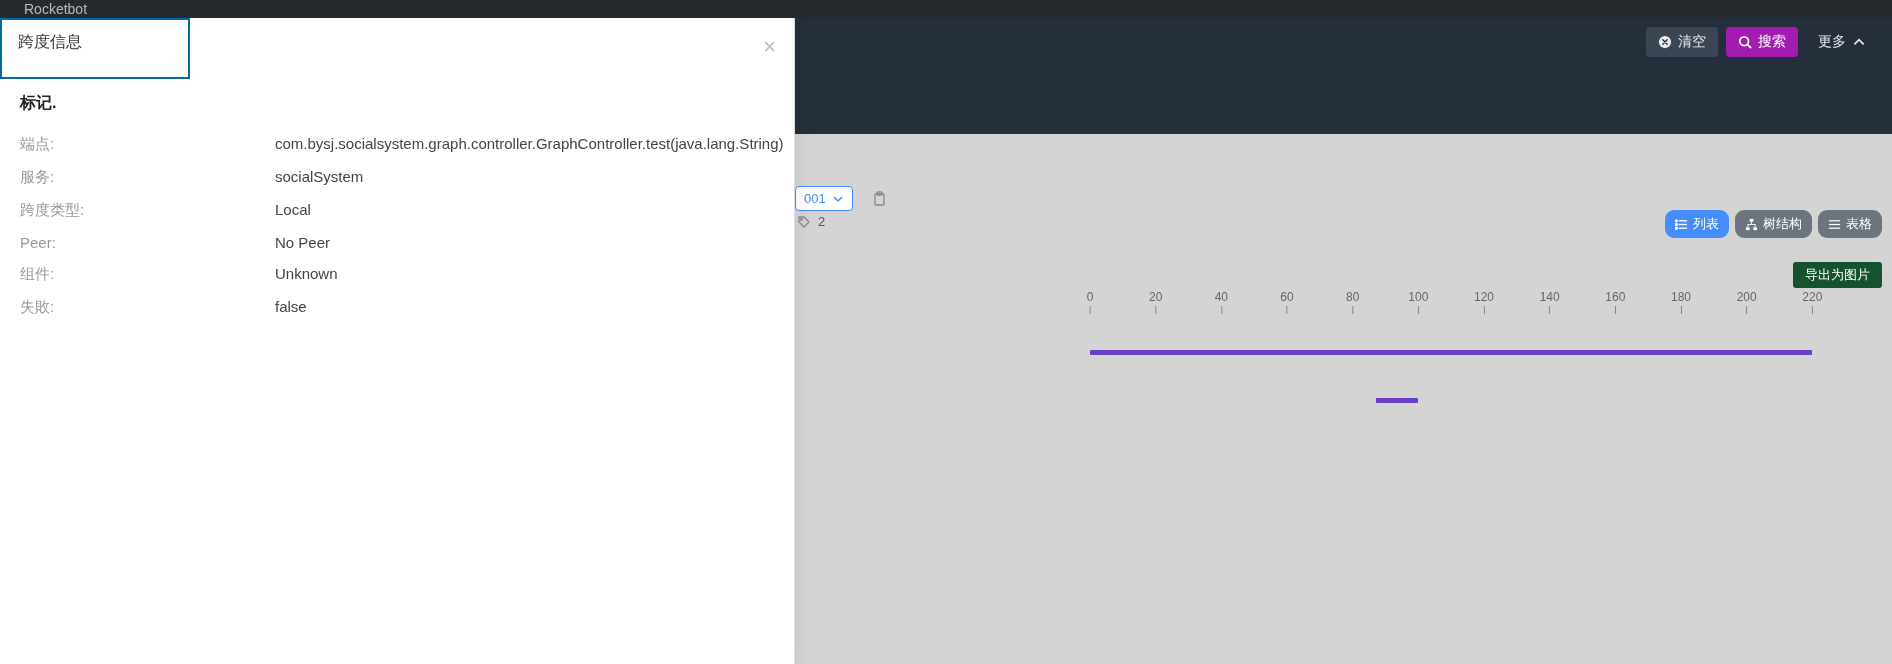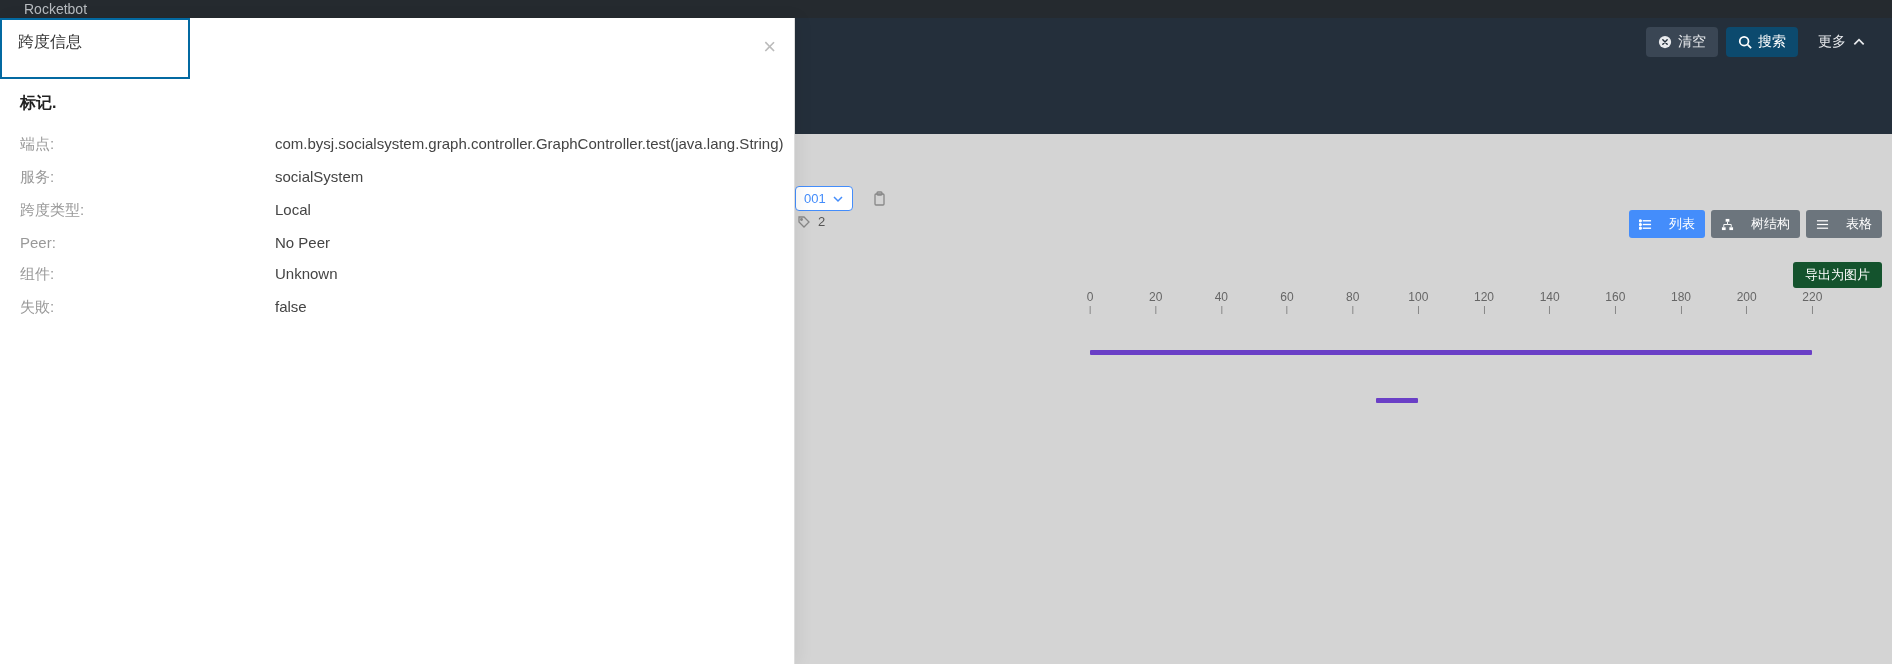--- a/index.html
+++ b/index.html
@@ -45,21 +45,21 @@
     border-radius: 4px;
     font-size: 14px;
     cursor: pointer;
     border: none;
   }
   .tb-btn.dark {
     background: #3a4654;
     color: #e8eaed;
   }
   .tb-btn.blue {
-    background: #0c4a6e;
+    background: #a21caf;
     color: #fff;
   }
   .tb-btn.text {
     background: transparent;
     color: #e8eaed;
   }
   .tb-btn svg { width: 14px; height: 14px; flex-shrink:0; }
 
   
   .dark-strip {
@@ -113,22 +113,22 @@
   .count-row .num{color:#555;font-size:13px;}
 
   
   .view-btns {
     position: absolute;
     top: 76px;
     right: 10px;
     display:flex;gap:6px;
   }
   .vbtn {
-    display:inline-flex;align-items:center;gap:17px;
-    padding:5px 10px;border-radius:3px;font-size:13px;border:none;cursor:pointer;
+    display:inline-flex;align-items:center;gap:5px;
+    padding:5px 10px;border-radius:9px;font-size:13px;border:none;cursor:pointer;
   }
   .vbtn.blue{background:#448dfb;color:#fff;}
   .vbtn.grey{background:#6c757d;color:#fff;}
   .vbtn svg{width:13px;height:13px;}
 
   
   .export-btn {
     position:absolute;top:128px;right:10px;
     background:#14532d;color:#fff;border:none;border-radius:3px;
     padding:4px 12px;font-size:13px;cursor:pointer;

